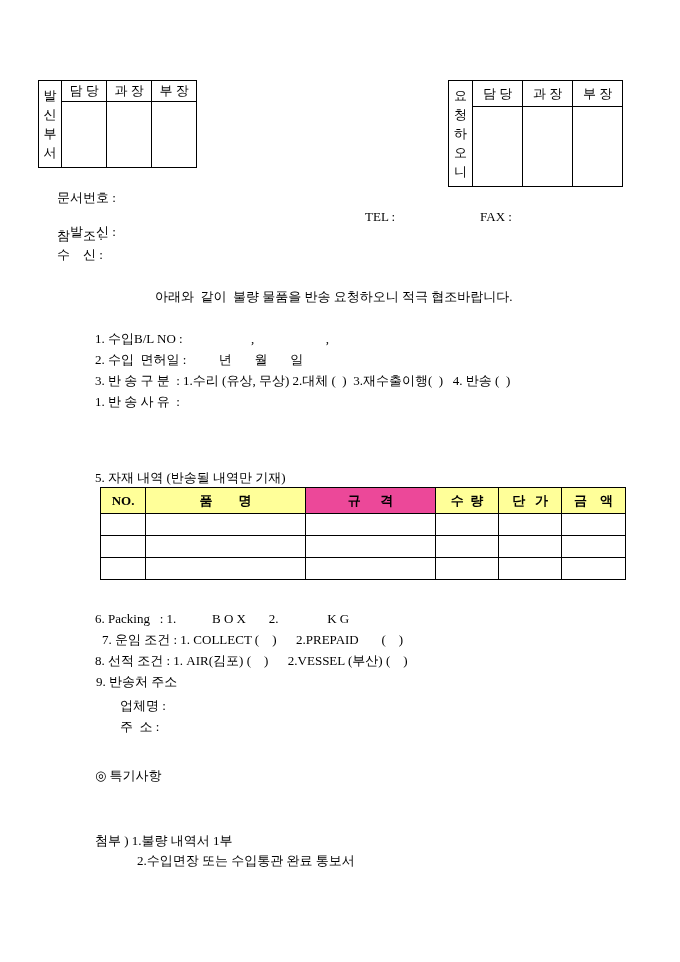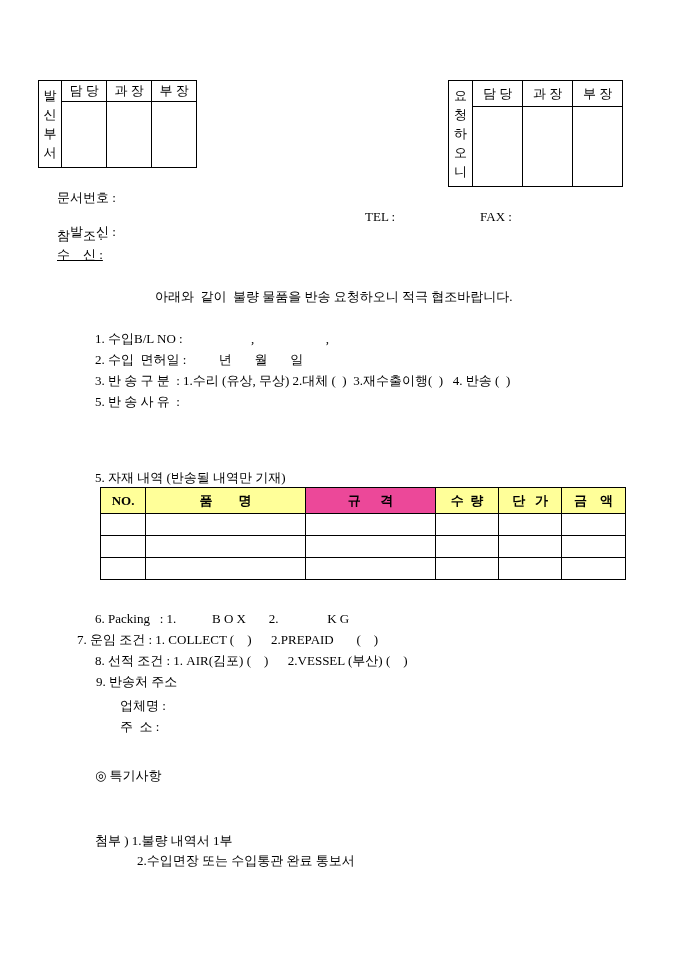--- a/index.html
+++ b/index.html
@@ -76,28 +76,28 @@
     </table>
 
 
   <div class="line" style="left:57px; top:190px;">문서번호 :</div>
   <div class="line" style="left:57px; top:209px; width:560px;">
     <span>발    신 :</span>
     <span style="position:absolute; left:308px; top:0;">TEL :</span>
     <span style="position:absolute; left:423px; top:0;">FAX :</span>
   </div>
   <div class="line" style="left:57px; top:228px;">참    조 :</div>
-  <div class="line" style="left:57px; top:247px;text-decoration:underline;">수    신 :</div>
+  <div class="line" style="left:57px; top:247px;">수    신 :</div>
 
   <div class="line" style="left:155px; top:289px;">아래와  같이  불량 물품을 반송 요청하오니 적극 협조바랍니다.</div>
 
   <div class="line" style="left:95px; top:331px;">1. 수입B/L NO :                     ,                      ,</div>
   <div class="line" style="left:95px; top:352px;">2. 수입  면허일 :          년       월       일</div>
   <div class="line" style="left:95px; top:373px;">3. 반 송 구 분  : 1.수리 (유상, 무상) 2.대체 (  )  3.재수출이행(  )   4. 반송 (  )</div>
-  <div class="line" style="left:95px; top:394px;">5. 반 송 사 유  :</div>
+  <div class="line" style="left:95px; top:394px;">1. 반 송 사 유  :</div>
 
   <div class="line" style="left:95px; top:470px;">5. 자재 내역 (반송될 내역만 기재)</div>
 
   <table class="mat">
     <colgroup>
       <col style="width:45px">
         <col style="width:160px">
         <col style="width:130px">
       <col style="width:63px">
         <col style="width:63px">
@@ -135,21 +135,21 @@
           <td></td>
           <td></td>
           <td></td>
           <td></td>
           <td></td>
       </tr>
     </tbody>
   </table>
 
   <div class="line" style="left:95px; top:611px;">6. Packing   : 1.           B O X       2.               K G</div>
-  <div class="line" style="left:77px; top:632px;">7. 운임 조건 : 1. COLLECT (    )      2.PREPAID       (    )</div>
+  <div class="line" style="left:102px; top:632px;">7. 운임 조건 : 1. COLLECT (    )      2.PREPAID       (    )</div>
   <div class="line" style="left:95px; top:653px;">8. 선적 조건 : 1. AIR(김포) (    )      2.VESSEL (부산) (    )</div>
   <div class="line" style="left:96px; top:674px;">9. 반송처 주소</div>
   <div class="line" style="left:120px; top:698px;">업체명 :</div>
   <div class="line" style="left:120px; top:719px;">주  소 :</div>
 
   <div class="line" style="left:95px; top:768px;">◎ 특기사항</div>
 
   <div class="line" style="left:95px; top:833px;">첨부 ) 1.불량 내역서 1부</div>
   <div class="line" style="left:137px; top:853px;">2.수입면장 또는 수입통관 완료 통보서</div>
 

